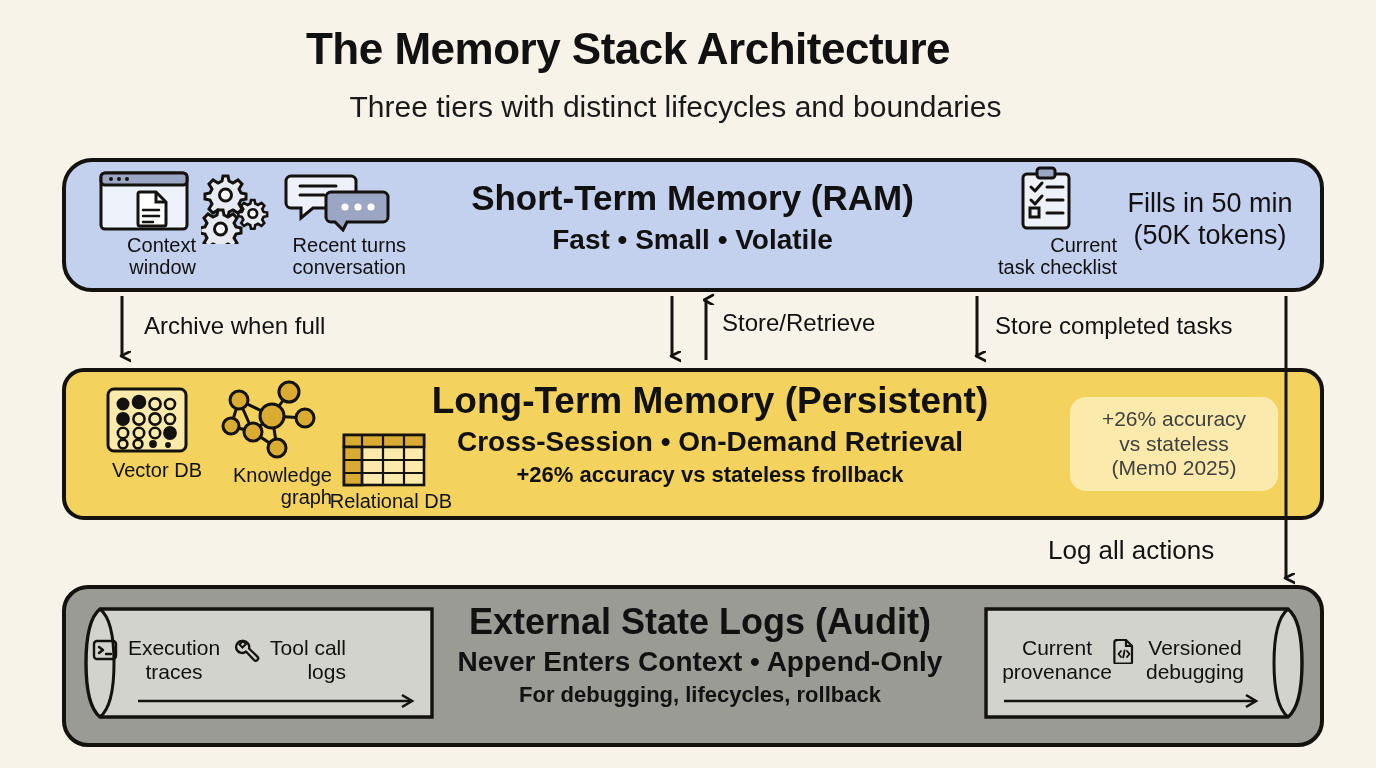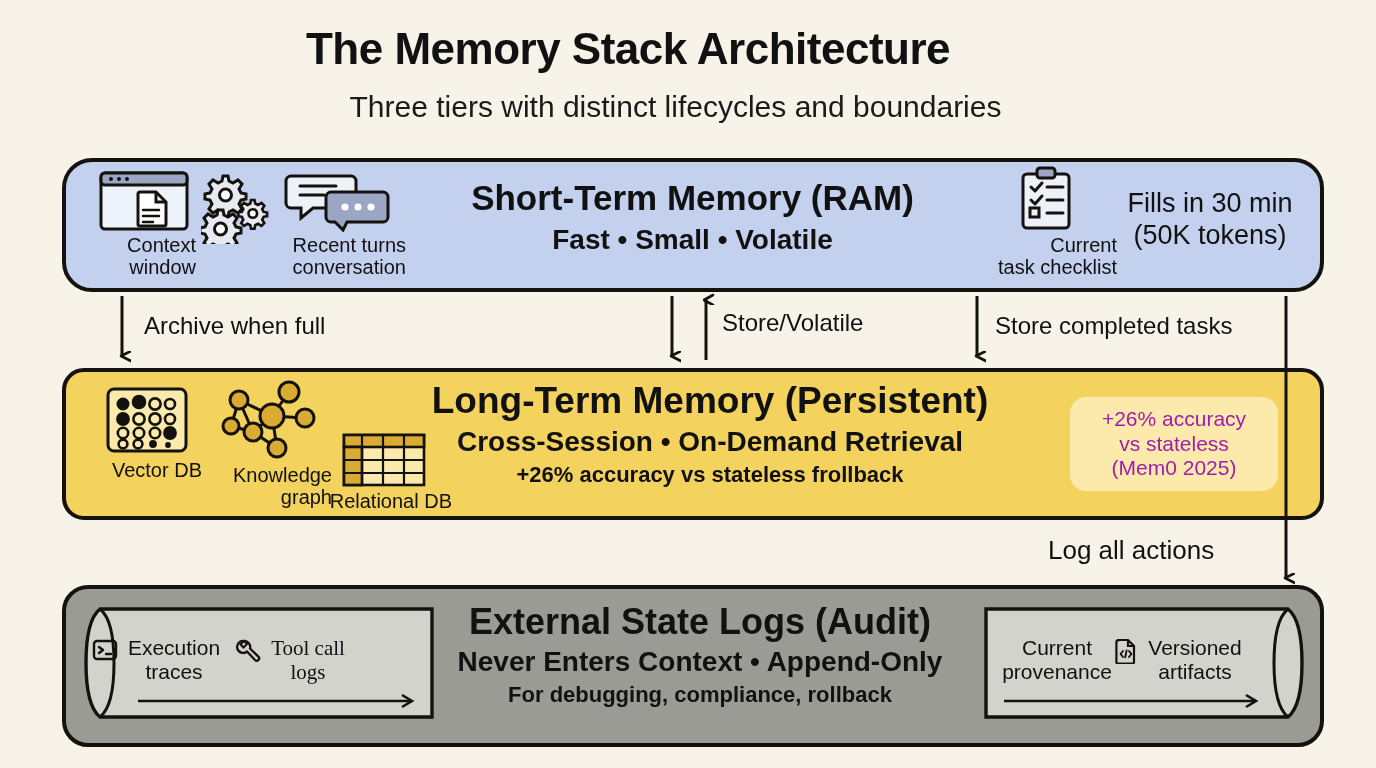--- a/index.html
+++ b/index.html
@@ -52,21 +52,21 @@
   .iconcell{position:absolute;text-align:right;}
   .iconcell .cap{font-size:20px;line-height:1.12;color:#111;white-space:nowrap;}
 
   .glyph{display:block;margin:0 auto 2px auto;}
 
   
   .badge{
     position:absolute;left:1070px;top:397px;width:208px;height:94px;
     background:#fbeaab;border-radius:16px;
     display:flex;align-items:center;justify-content:center;
-    text-align:center;font-size:21px;line-height:1.18;color:#a21caf;
+    text-align:center;font-size:21px;line-height:1.18;color:#404040;
     box-sizing:border-box;padding:4px 6px;
   }
 
   
   .conn-label{position:absolute;font-size:24px;color:#111;white-space:nowrap;}
   .pill-inner{position:absolute;display:flex;align-items:flex-start;
     justify-content:center;gap:10px;}
 
   .svgl{position:absolute;left:0;top:0;width:1376px;height:768px;
     pointer-events:none;}
@@ -138,21 +138,21 @@
       <path d="M16 21 l4 4 l7-8" fill="none" stroke="#14120e" stroke-width="3" stroke-linecap="round" stroke-linejoin="round"></path>
       <path d="M16 34 l4 4 l7-8" fill="none" stroke="#14120e" stroke-width="3" stroke-linecap="round" stroke-linejoin="round"></path>
       <rect x="15" y="42" width="9" height="9" fill="none" stroke="#14120e" stroke-width="3"></rect>
       <path d="M32 21 h16 M32 34 h16 M32 47 h16" stroke="#14120e" stroke-width="3" stroke-linecap="round"></path>
     </svg>
     <span class="cap">Current</span><br>
     <span class="cap">task checklist</span>
   </div>
 
   <div class="tier-text" style="left:1110px;top:188px;width:200px;">
-    <div style="font-size:27px;line-height:1.18;white-space:nowrap;">Fills in 30 min</div>
+    <div style="font-size:27px;line-height:1.18;white-space:nowrap;">Fills in 50 min</div>
     <div style="font-size:27px;line-height:1.18;white-space:nowrap;">(50K tokens)</div>
   </div>
 
   <div class="tier tier-ltm"></div>
 
   <div class="iconcell" style="left:92px;top:385px;width:110px;">
     <svg class="glyph" width="86" height="72" viewBox="0 0 86 72">
       <rect x="4" y="4" width="78" height="62" rx="6" fill="#fbeaab" stroke="#14120e" stroke-width="3"></rect>
       <g stroke="#14120e" stroke-width="2.6">
         <circle cx="19" cy="19" r="5.2" fill="#14120e"></circle>
@@ -233,35 +233,35 @@
   <div class="pill-inner" style="left:116px;top:636px;width:80px;text-align:center;">
     <svg width="26" height="24" viewBox="0 0 26 24" style="flex:none;margin-top:2px;">
       <rect x="2" y="3" width="22" height="18" rx="3" fill="none" stroke="#14120e" stroke-width="2.4"></rect>
       <path d="M7 9 l4 3 l-4 3 M14 16 h5" fill="none" stroke="#14120e" stroke-width="2.4" stroke-linecap="round" stroke-linejoin="round"></path>
     </svg>
     <div style="font-size:21px;line-height:1.15;white-space:nowrap;">
       <span>Execution</span><br>
       <span>traces</span>
     </div>
   </div>
-  <div class="pill-inner" style="left:250px;top:636px;width:80px;text-align:center;font-family:Liberation Serif, serif;">
+  <div class="pill-inner" style="left:250px;top:636px;width:80px;text-align:right;">
     <svg width="26" height="26" viewBox="0 0 26 26" style="flex:none;margin-top:2px;">
       <path d="M9 3 a6 6 0 1 0 3 10.5 L20 22 a2.4 2.4 0 0 0 3.4 -3.4 L15 10.5 A6 6 0 0 0 9 3 Z" fill="none" stroke="#14120e" stroke-width="2.3" stroke-linejoin="round"></path>
       <path d="M9 3 l-3.5 3.5 l3 3 l3.5 -3.5 z" fill="none" stroke="#14120e" stroke-width="2"></path>
     </svg>
     <div style="font-size:21px;line-height:1.15;white-space:nowrap;">
       <span>Tool call</span><br>
       <span>logs</span>
     </div>
   </div>
 
   <div class="tier-text logs-text">
     <div class="tier-head" style="font-size:36px;">External State Logs (Audit)</div>
     <div class="tier-sub" style="margin-top:4px;">Never Enters Context • Append-Only</div>
-    <div class="tier-note" style="margin-top:4px;">For debugging, compliance, rollback</div>
+    <div class="tier-note" style="margin-top:4px;">For debugging, lifecycles, rollback</div>
   </div>
 
   <svg style="position:absolute;left:978px;top:601px;" width="330" height="124" viewBox="0 0 330 124">
     <path d="M8 8 H310 C320 16 324 36 324 62 C324 88 320 108 310 116 H8 Z" fill="#d3d3cd" stroke="#14120e" stroke-width="3.4"></path>
     <path d="M310 8 C300 16 296 36 296 62 C296 88 300 108 310 116" fill="none" stroke="#14120e" stroke-width="3"></path>
     <path d="M26 100 H276" stroke="#14120e" stroke-width="2.6"></path>
     <path d="M268 94 l10 6 l-10 6" fill="none" stroke="#14120e" stroke-width="2.6"></path>
   </svg>
   <div class="pill-inner" style="left:1002px;top:636px;width:110px;text-align:center;">
     <div style="font-size:21px;line-height:1.15;white-space:nowrap;width:110px;">
@@ -271,21 +271,21 @@
   </div>
   <div class="pill-inner" style="left:1128px;top:636px;width:100px;text-align:center;">
     <svg width="24" height="26" viewBox="0 0 24 26" style="flex:none;margin-top:2px;">
       <path d="M4 2 h10 l6 6 v16 a1.6 1.6 0 0 1 -1.6 1.6 h-14.4 a1.6 1.6 0 0 1 -1.6 -1.6 v-20 a1.6 1.6 0 0 1 1.6 -1.6 z" fill="none" stroke="#14120e" stroke-width="2.2"></path>
       <path d="M14 2 v6 h6" fill="none" stroke="#14120e" stroke-width="2.2"></path>
       <path d="M9 13 l-2.5 3 l2.5 3 M15 13 l2.5 3 l-2.5 3 M12.6 12.4 l-1.4 7" fill="none" stroke="#14120e" stroke-width="1.9" stroke-linecap="round" stroke-linejoin="round"></path>
     </svg>
     <div style="font-size:21px;line-height:1.15;white-space:nowrap;">
       
       <span>Versioned</span><br>
-      <span>artifacts</span>
+      <span>debugging</span>
     </div>
   </div>
 
   <svg class="svgl" viewBox="0 0 1376 768">
     <defs>
       <marker id="ah" markerWidth="12" markerHeight="12" refX="5" refY="9" orient="auto" markerUnits="userSpaceOnUse">
         <path d="M0 0 L5 10 L10 0" fill="none" stroke="#14120e" stroke-width="2.6" stroke-linecap="round" stroke-linejoin="round"></path>
       </marker>
       <marker id="ahu" markerWidth="12" markerHeight="12" refX="5" refY="3" orient="auto" markerUnits="userSpaceOnUse">
         <path d="M0 10 L5 1 L10 10" fill="none" stroke="#14120e" stroke-width="2.6" stroke-linecap="round" stroke-linejoin="round"></path>
@@ -296,17 +296,17 @@
 
     <path d="M672 296 V356" stroke="#14120e" stroke-width="3" marker-end="url(#ah)"></path>
     <path d="M706 360 V300" stroke="#14120e" stroke-width="3" marker-end="url(#ahu)"></path>
 
     <path d="M977 296 V356" stroke="#14120e" stroke-width="3" marker-end="url(#ah)"></path>
 
     <path d="M1286 296 V578" stroke="#14120e" stroke-width="3" marker-end="url(#ah)"></path>
   </svg>
 
   <div class="conn-label" style="left:144px;top:312px;">Archive when full</div>
-  <div class="conn-label" style="left:722px;top:309px;">Store/Volatile</div>
+  <div class="conn-label" style="left:722px;top:309px;">Store/Retrieve</div>
   <div class="conn-label" style="left:995px;top:312px;">Store completed tasks</div>
   <div class="conn-label" style="left:1048px;top:535px;font-size:26px;">Log all actions</div>
 
 </div>
 
 </body></html>

